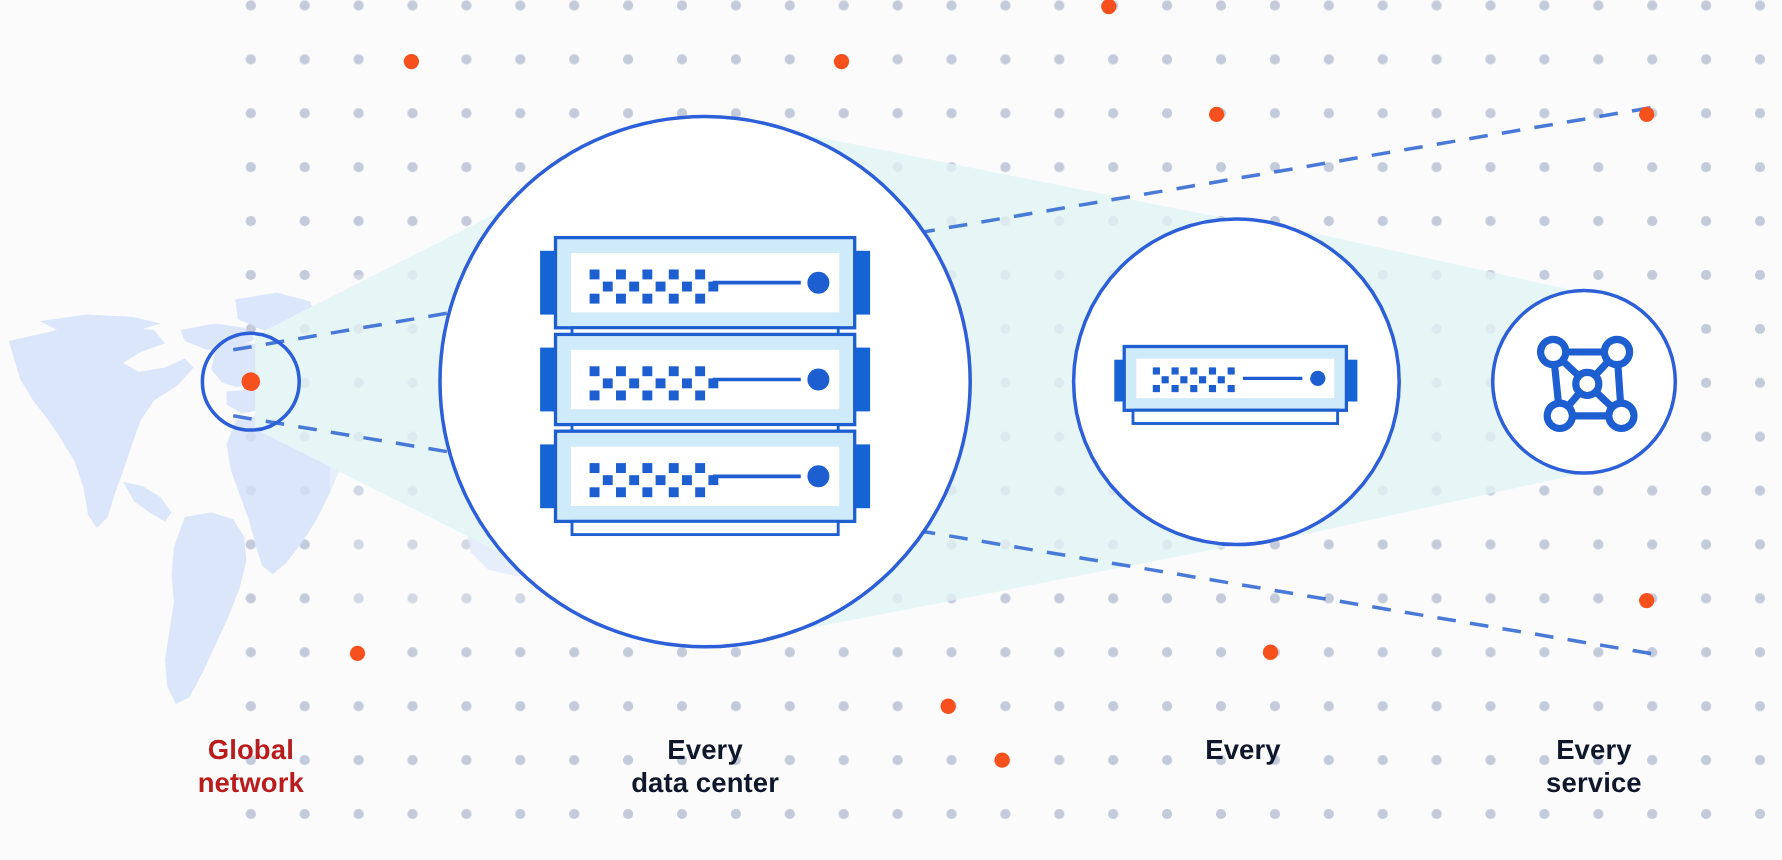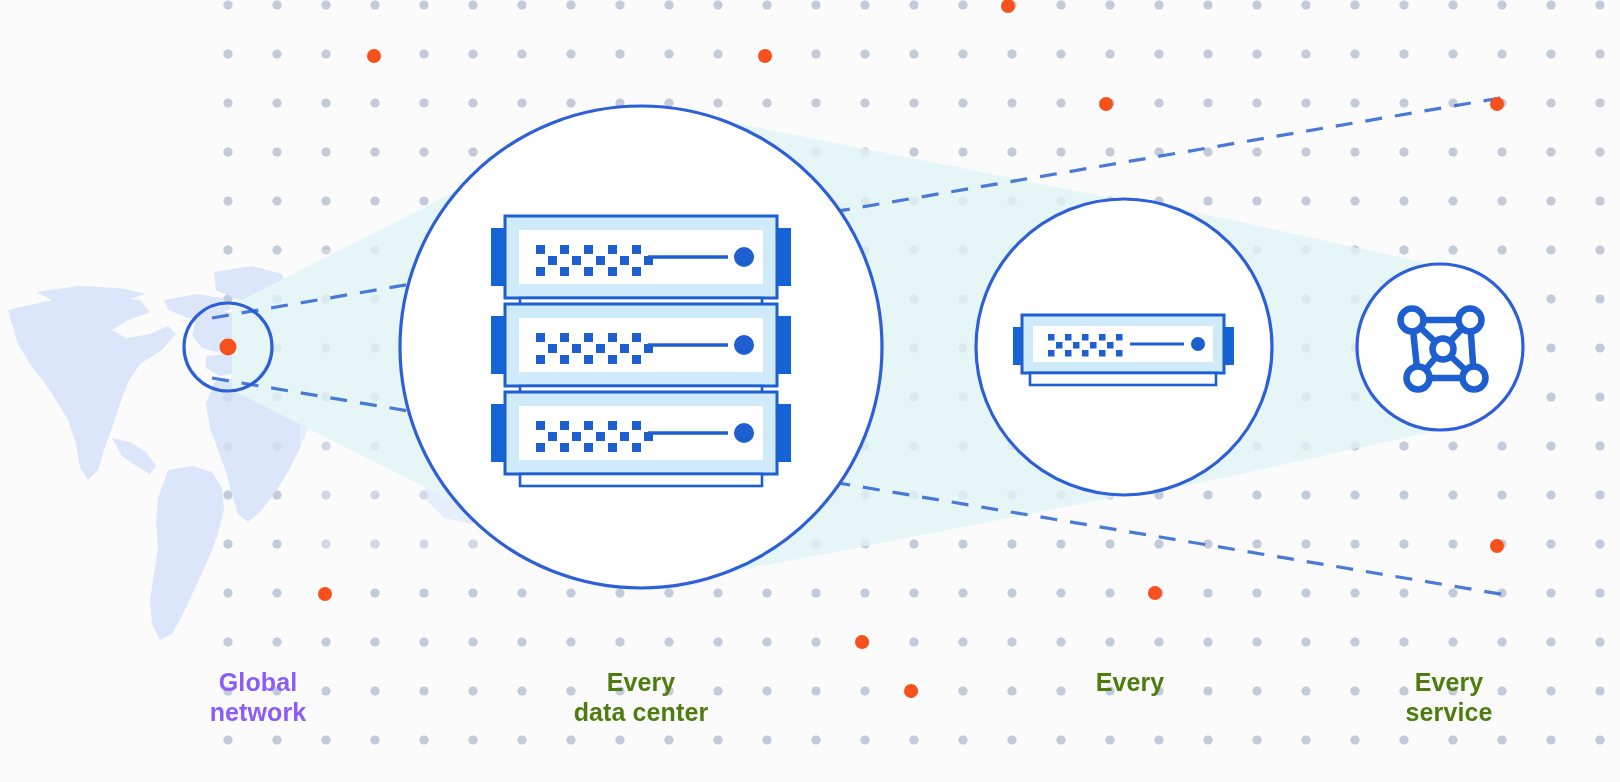--- a/index.html
+++ b/index.html
@@ -30,22 +30,22 @@
     text-align: center;
     font-family: "Liberation Sans", sans-serif;
     font-size: 25px;
     font-weight: 700;
     line-height: 1.18;
     letter-spacing: 0.1px;
     white-space: nowrap;
     pointer-events: auto;
   }
   .lbl .l2 { display: block; }
-  .lbl-global { color: #8b5cf6; padding-left: 30px; }
-  .lbl-dark   { color: #4d7c0f; }
+  .lbl-global { color: #b91c1c; }
+  .lbl-dark   { color: #0f172a; }
 </style>
 </head>
 <body>
 
 <div id="stage">
 
   <svg id="scene" viewBox="0 0 1620 782" xmlns="http://www.w3.org/2000/svg">
     <defs>
       <clipPath id="stageClip">
           <rect x="0" y="0" width="1620" height="782"></rect>

